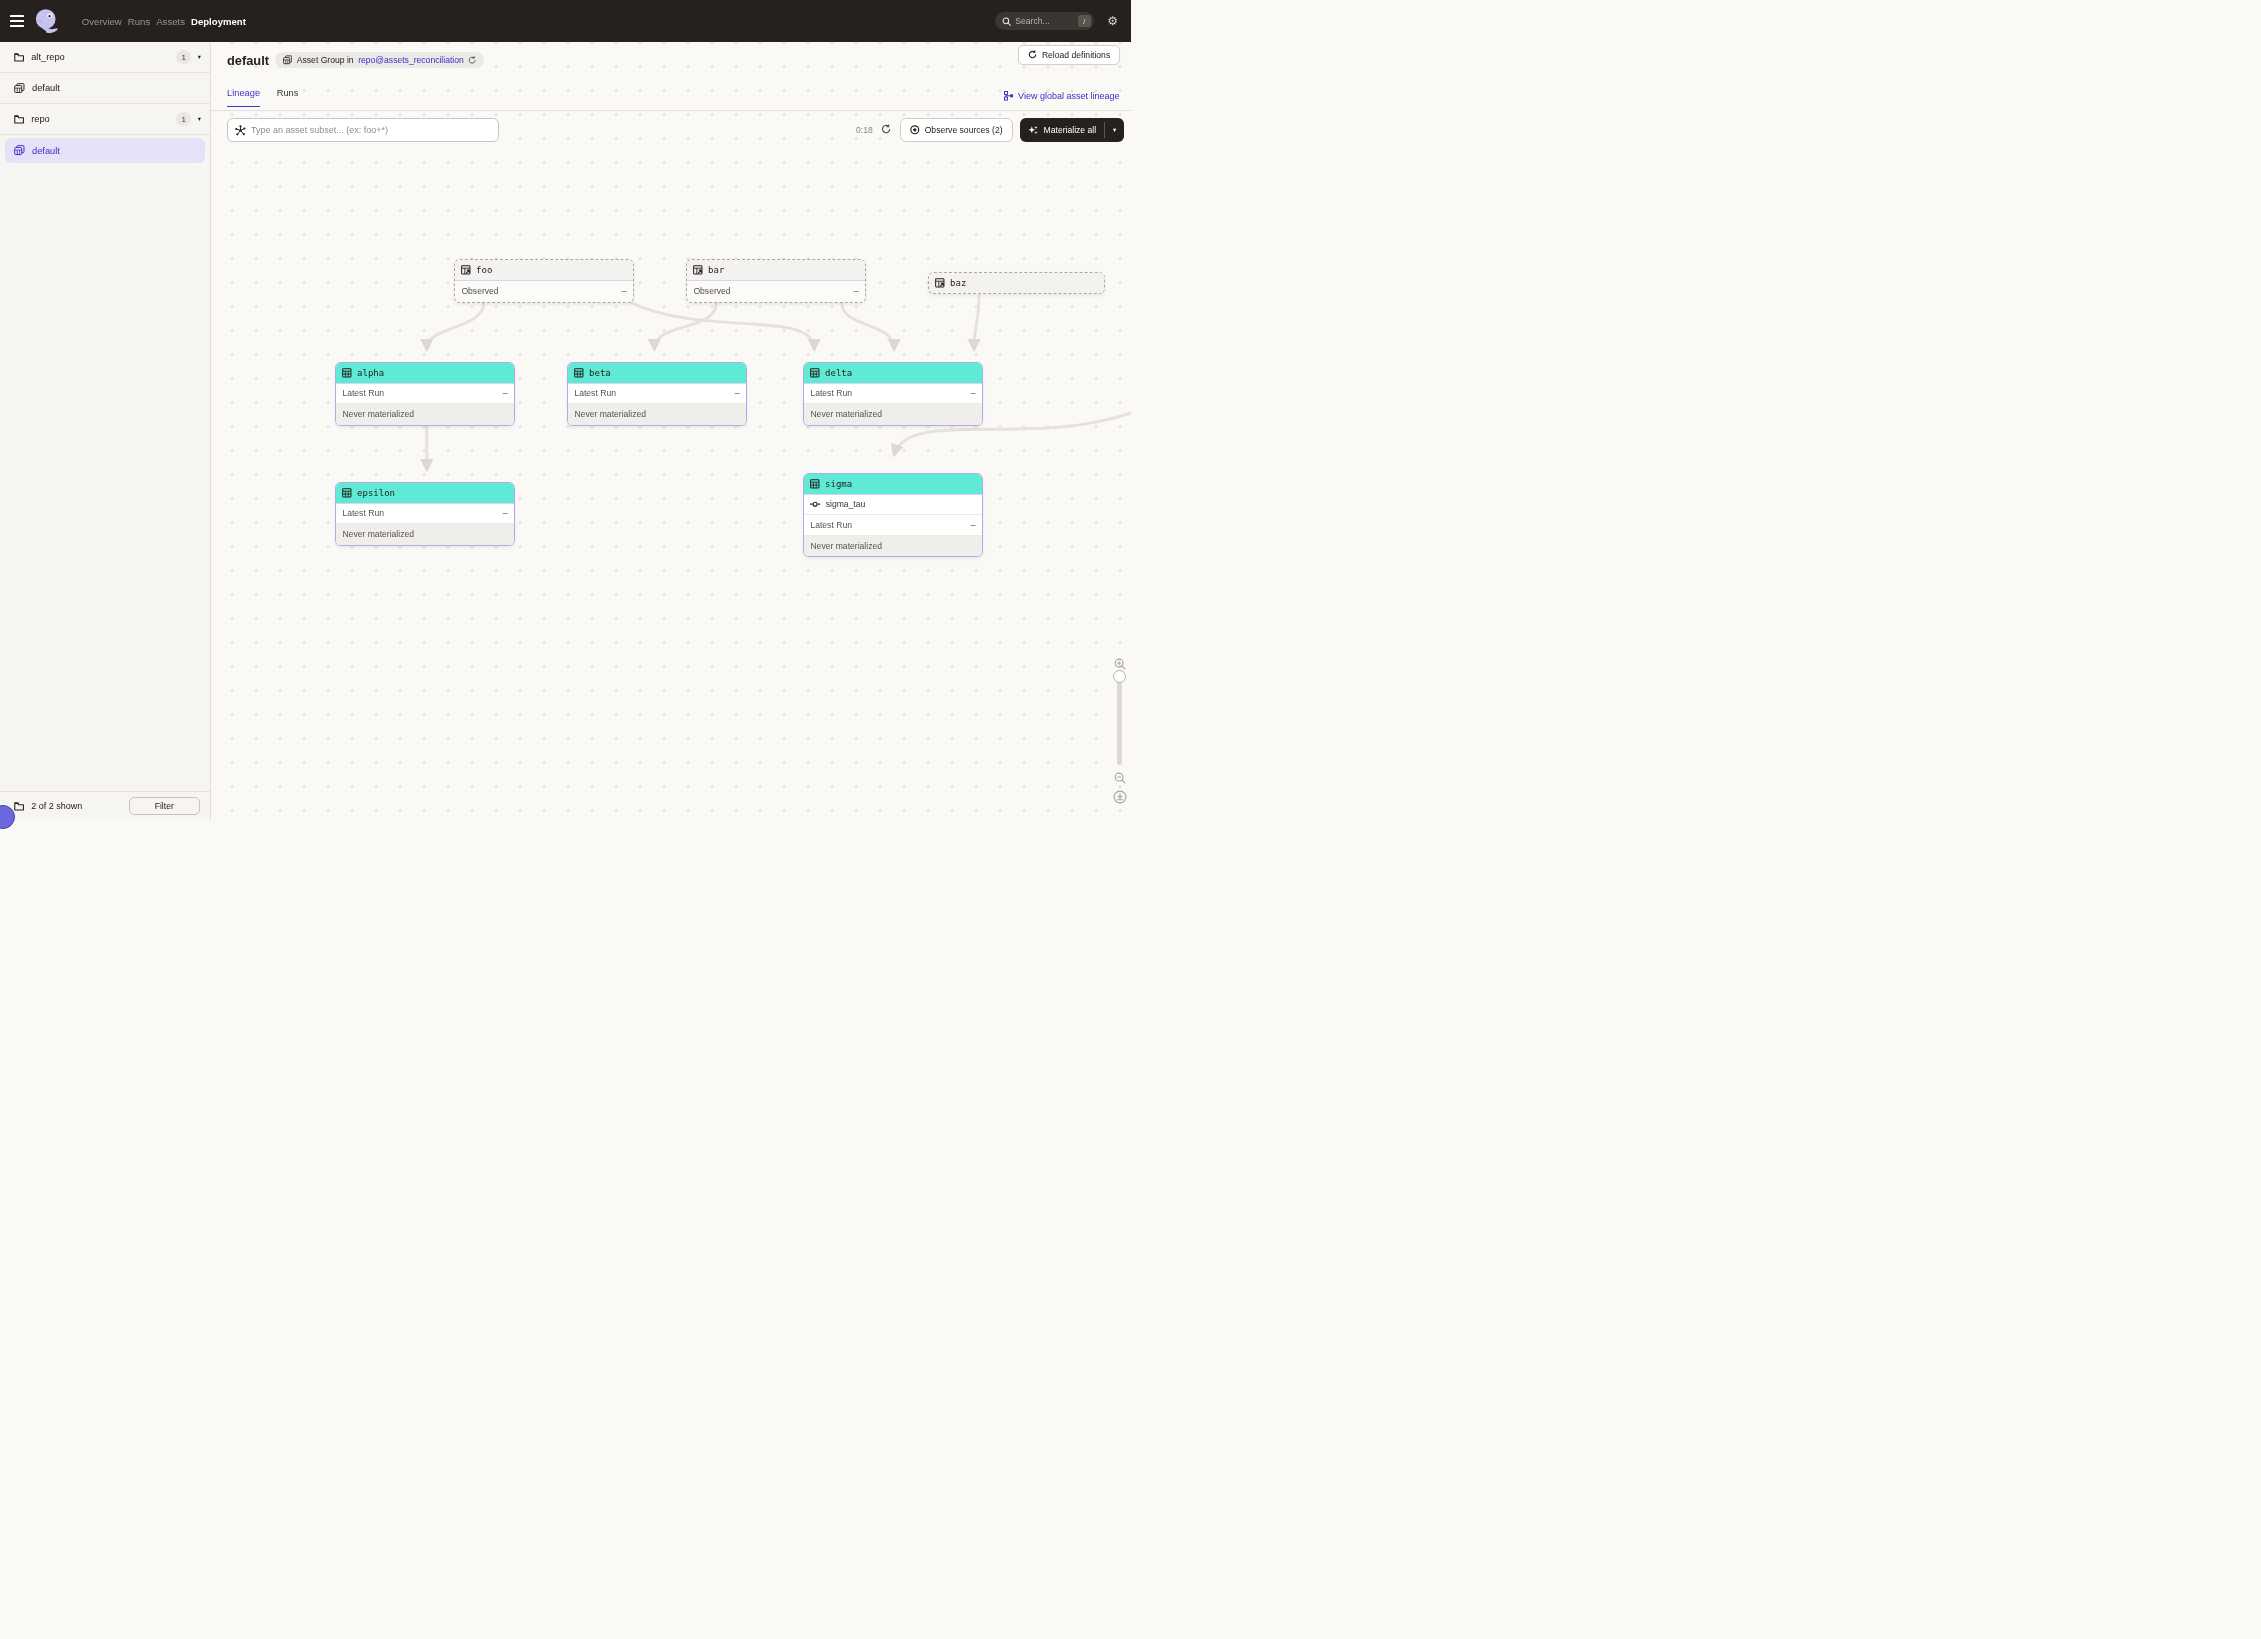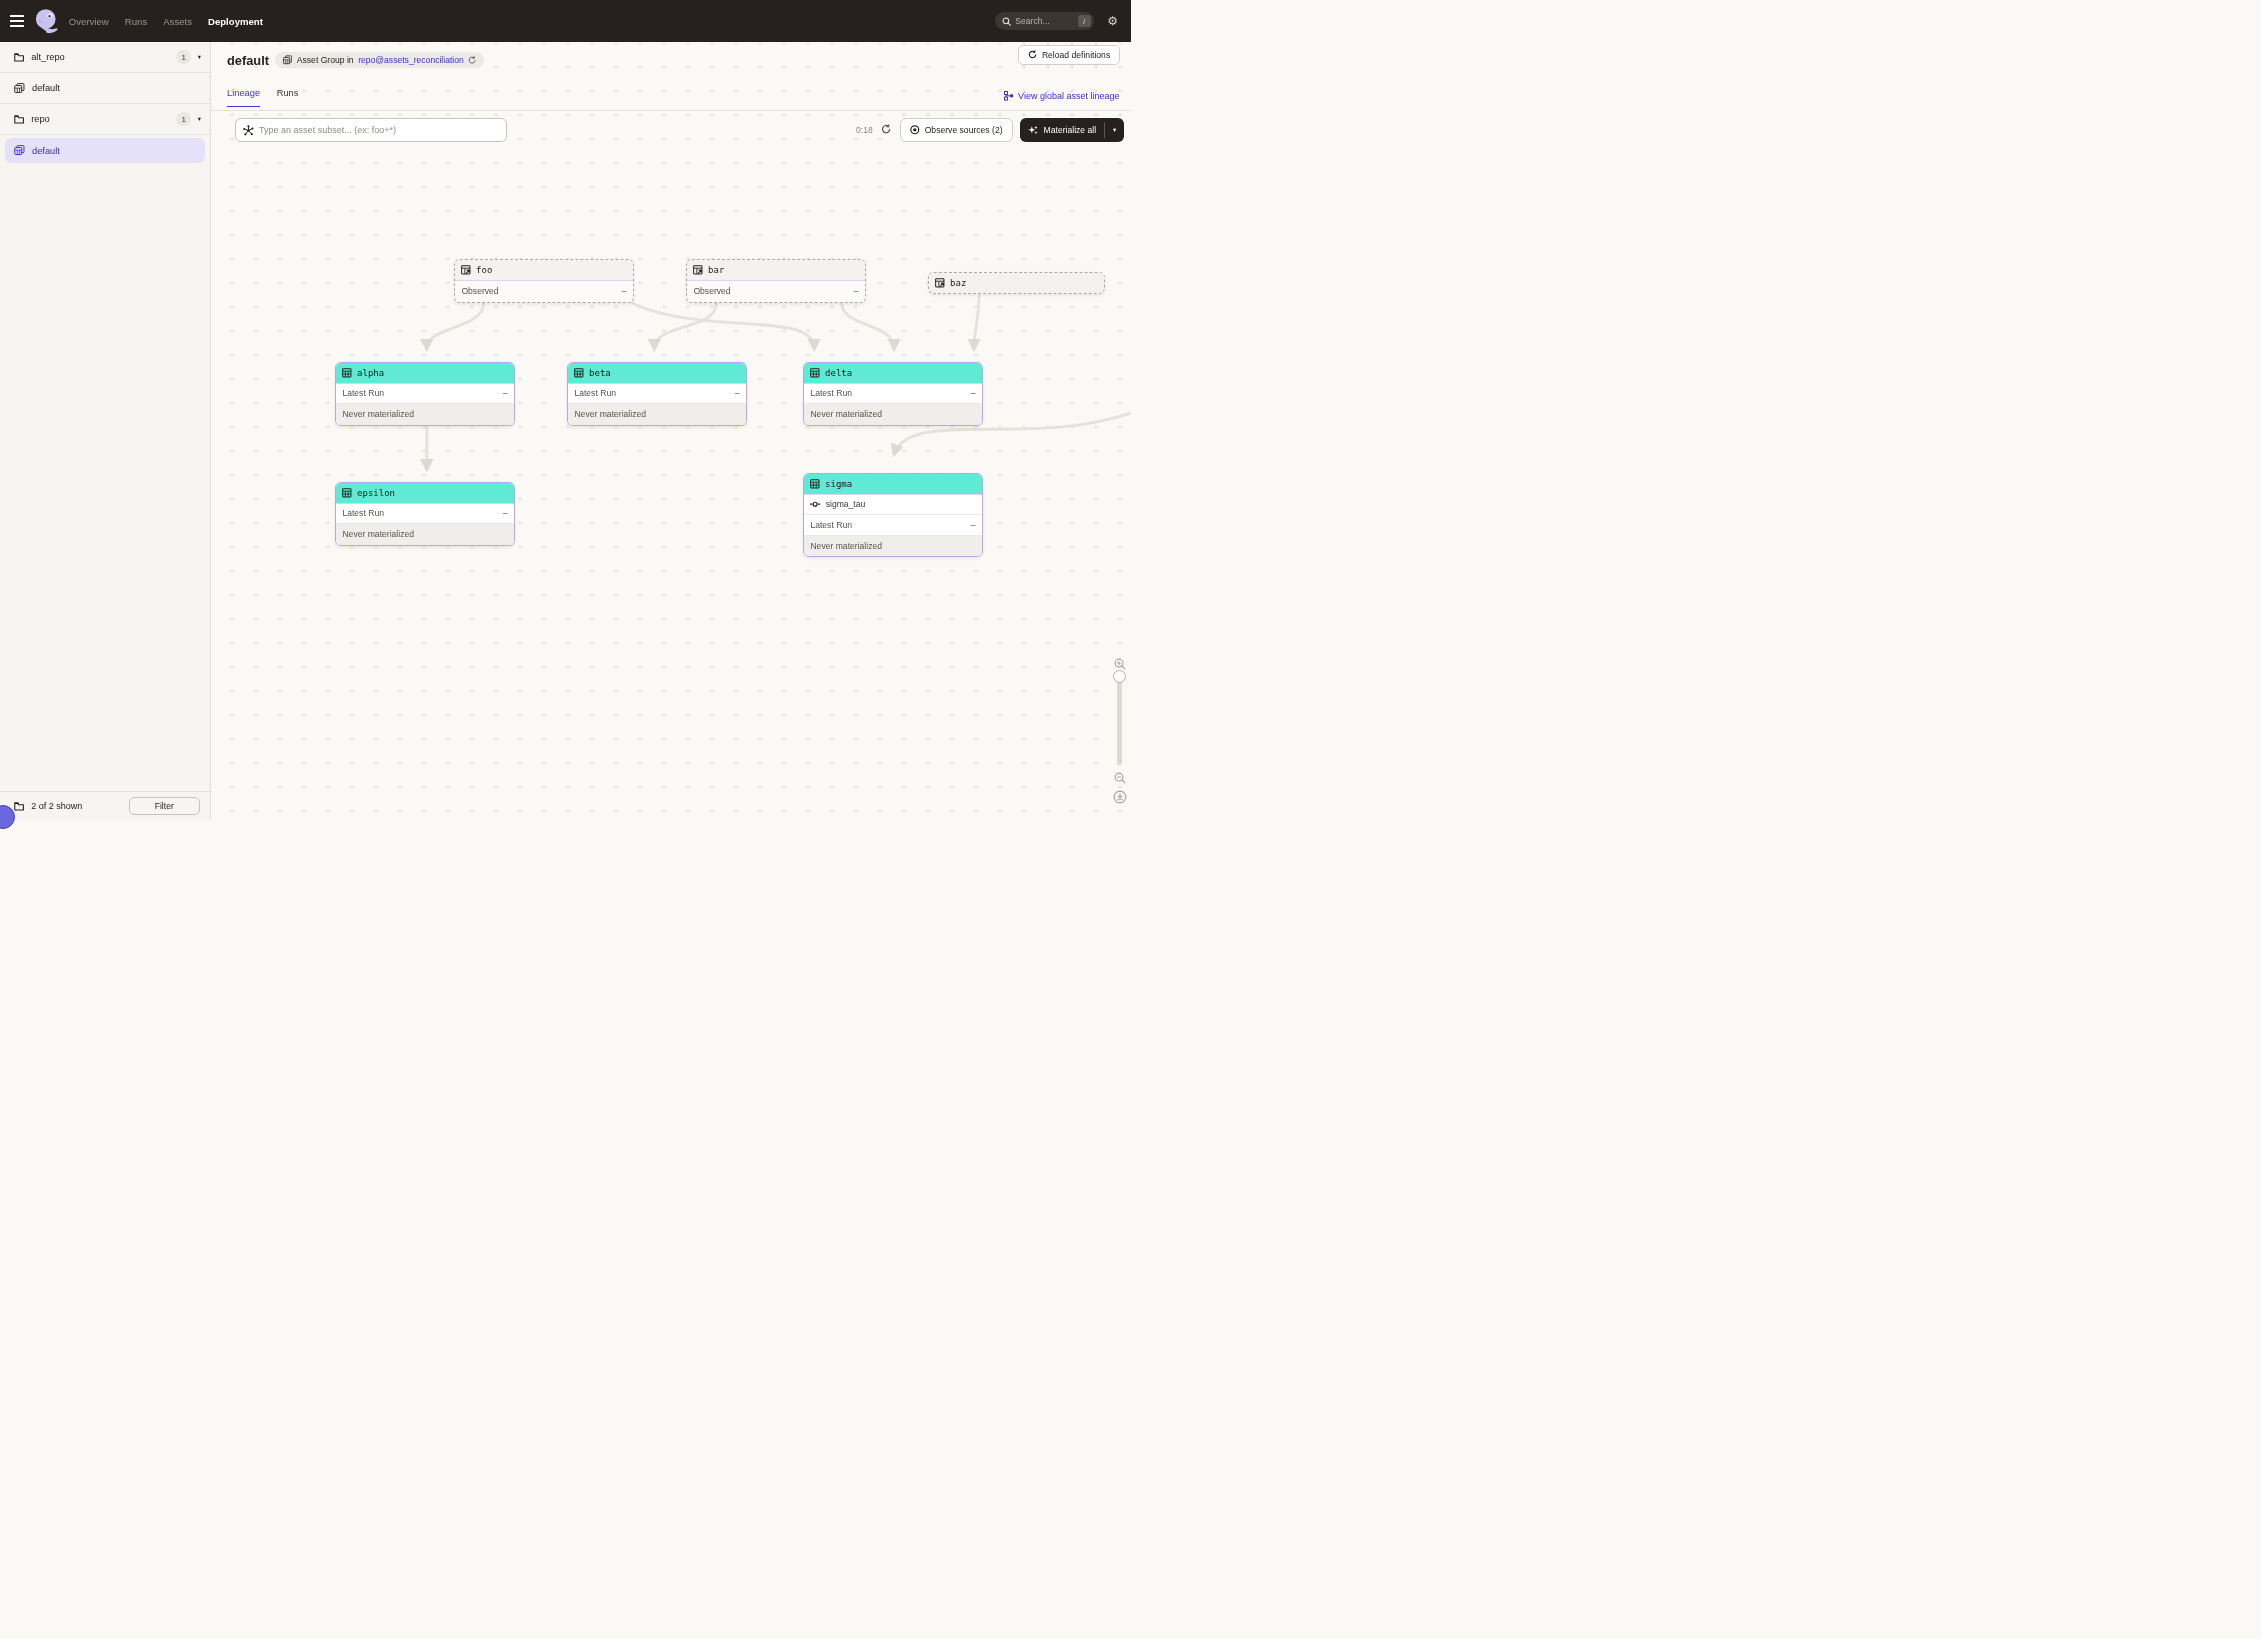--- a/index.html
+++ b/index.html
@@ -4,21 +4,21 @@
 <style>
   * { margin:0; padding:0; box-sizing:border-box; }
   html,body { width:1131px; height:820px; font-family:"Liberation Sans", sans-serif; background:#FAF9F6; overflow:hidden; }
   .mono { font-family:"DejaVu Sans Mono", monospace; }
 
   
   .topnav { position:absolute; left:0; top:0; width:1131px; height:42px; background:#26211E; display:flex; align-items:center; z-index:50; }
   .hamburger { width:29px; height:42px; display:flex; flex-direction:column; justify-content:center; gap:3.2px; padding-left:10.2px; cursor:pointer; }
   .hamburger span { display:block; width:13.4px; height:1.9px; background:#fff; border-radius:0.6px; }
   .logo { width:28px; height:28px; margin-left:3.8px; }
-  .navlinks { display:flex; align-items:center; gap:16px; margin-left:8px; font-size:9.6px; }
+  .navlinks { display:flex; align-items:center; gap:6px; margin-left:21px; font-size:9.6px; }
   .navlink { color:#98948F; cursor:pointer; }
   .navlink.active { color:#FFFFFF; font-weight:700; }
   .nav-right { margin-left:auto; display:flex; align-items:center; gap:12.8px; padding-right:13px; }
   .searchbox { width:99px; height:18.5px; background:#3A3632; border-radius:9.6px; display:flex; align-items:center; padding:0 3.8px 0 6.4px; }
   .searchbox .ph { color:#B9B5B0; font-size:8.6px; margin-left:4.5px; flex:1; }
   .slashkey { width:12.8px; height:11.5px; background:#5A564F; border-radius:2.6px; color:#E8E5E1; font-size:7px; display:flex; align-items:center; justify-content:center; }
   .gear { color:#D6D3CE; font-size:12px; line-height:1; cursor:pointer; }
 
   
   .sidebar { position:absolute; left:0; top:42px; width:211px; height:778px; background:#F7F5F2; border-right:0.6px solid #E3E0DB; z-index:20; }
@@ -45,21 +45,21 @@
   .group-pill { position:absolute; left:64px; top:9.6px; height:16.6px; background:#ECEAE6; border-radius:8.3px; display:flex; align-items:center; gap:4.5px; padding:0 7.7px; font-size:8.6px; color:#26211E; }
   .group-pill a { color:#3A2DC2; text-decoration:none; cursor:pointer; }
   .reload-btn { position:absolute; right:11.5px; top:2.6px; height:20px; background:#fff; border:0.6px solid #D2CFCA; border-radius:5.1px; display:flex; align-items:center; gap:5.1px; padding:0 8.3px; font-size:8.6px; color:#26211E; cursor:pointer; }
   .tabs { position:absolute; left:16px; top:46px; display:flex; gap:16.6px; font-size:9.3px; }
   .tab { padding-bottom:8.3px; color:#3A3733; cursor:pointer; }
   .tab.active { color:#4334CE; border-bottom:1.9px solid #4334CE; font-weight:400; }
   .tabs-border { position:absolute; left:0; top:68px; width:100%; height:0.6px; background:#E3E0DB; }
   .view-global { position:absolute; right:11.5px; top:49px; display:flex; align-items:center; gap:4.5px; font-size:9px; color:#3A2DC2; cursor:pointer; }
 
   
-  .subset-input { position:absolute; left:16px; top:76px; width:272px; height:24px; background:#fff; border:0.6px solid #C7C4BF; border-radius:5.8px; display:flex; align-items:center; padding:0 7px; gap:5.1px;margin-left:8px; }
+  .subset-input { position:absolute; left:16px; top:76px; width:272px; height:24px; background:#fff; border:0.6px solid #C7C4BF; border-radius:5.8px; display:flex; align-items:center; padding:0 7px; gap:5.1px; }
   .subset-input .ph { color:#908D88; font-size:9px; }
   .timer { position:absolute; left:645px; top:83px; font-size:8.6px; color:#8B8782; }
   .refresh-mini { position:absolute; left:670px; top:82px; cursor:pointer; }
   .observe-btn { position:absolute; left:689px; top:76px; height:24px; background:#fff; border:0.6px solid #D0CDC8; border-radius:5.8px; display:flex; align-items:center; gap:5.1px; padding:0 9px; font-size:8.6px; color:#26211E; cursor:pointer; }
   .mat-btn { position:absolute; left:809px; top:76px; height:24px; background:#26211E; border-radius:5.8px; display:flex; align-items:stretch; color:#fff; font-size:8.6px; cursor:pointer; overflow:hidden; }
   .mat-main { display:flex; align-items:center; gap:5.1px; padding:0 8.3px; }
   .mat-split { width:0.6px; background:rgba(255,255,255,0.25); margin:3.8px 0; }
   .mat-caret { width:19px; display:flex; align-items:center; justify-content:center; font-size:6.4px; }
 
   

